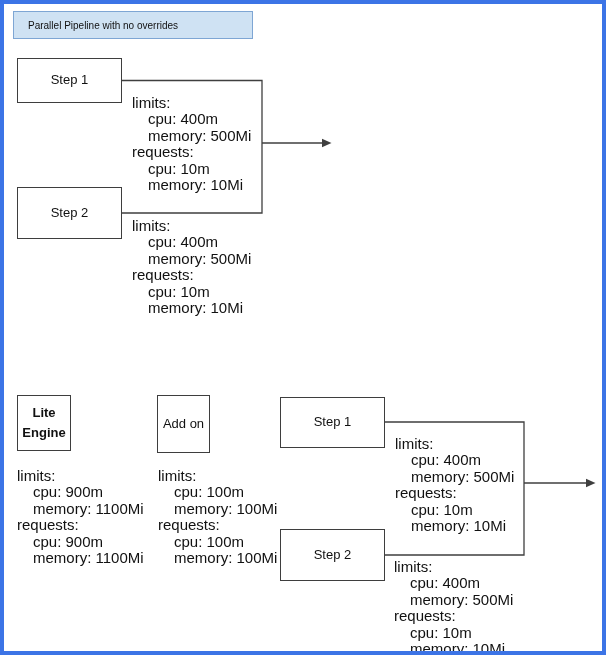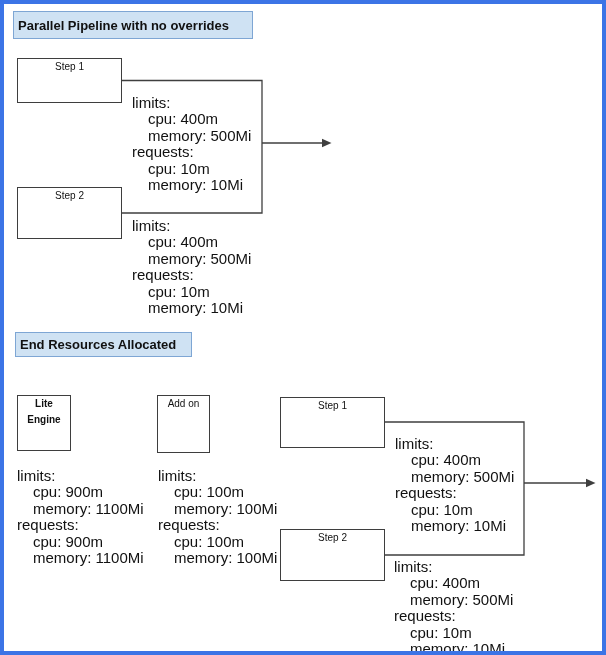--- a/index.html
+++ b/index.html
@@ -31,38 +31,38 @@
   }
   svg.connectors .head {
     fill: var(--connector, #3f3f3f);
     stroke: none;
   }
   .title {
     position: absolute;
     box-sizing: border-box;
     background: var(--title-fill, #cfe2f3);
     border: 1px solid var(--title-border, #7ea6d4);
-    font-weight: bold;
-    font-size: 13px;
+    font-weight: normal;
+    font-size: 10px;
     display: flex;
     align-items: center;
-    padding-left: 4px;
+    padding-left: 14px;
     z-index: 3;
     white-space: nowrap;
   }
   .node {
     position: absolute;
     box-sizing: border-box;
     background: var(--box-fill, #ffffff);
     border: 1.4px solid var(--box-border, #3e3e3e);
     display: flex;
-    align-items: flex-start;
+    align-items: center;
     justify-content: center;
     text-align: center;
-    font-size: 10px;
+    font-size: 13px;
     line-height: 1.55;
     z-index: 2;
     padding: 0 4px;
   }
   .res {
     position: absolute;
     font-size: 15px;
     line-height: 16.4px;
     white-space: nowrap;
     z-index: 2;
@@ -108,21 +108,20 @@
 
   <div class="res" style="left:132px; top:218px;">
     <div class="rl">limits:</div>
     <div class="rl ind">cpu: 400m</div>
     <div class="rl ind">memory: 500Mi</div>
     <div class="rl">requests:</div>
     <div class="rl ind">cpu: 10m</div>
     <div class="rl ind">memory: 10Mi</div>
   </div>
 
-  <div class="title" style="left:15px; top:332px; width:177px; height:25px;">End Resources Allocated</div>
 
   <div class="node" style="left:17px; top:395px; width:54px; height:56px;font-weight:bold;">
     <span>Lite Engine</span>
   </div>
 
   <div class="node" style="left:157px; top:395px; width:53px; height:58px;">
     <span>Add on</span>
   </div>
 
   <div class="node" style="left:280px; top:397px; width:105px; height:51px;">

